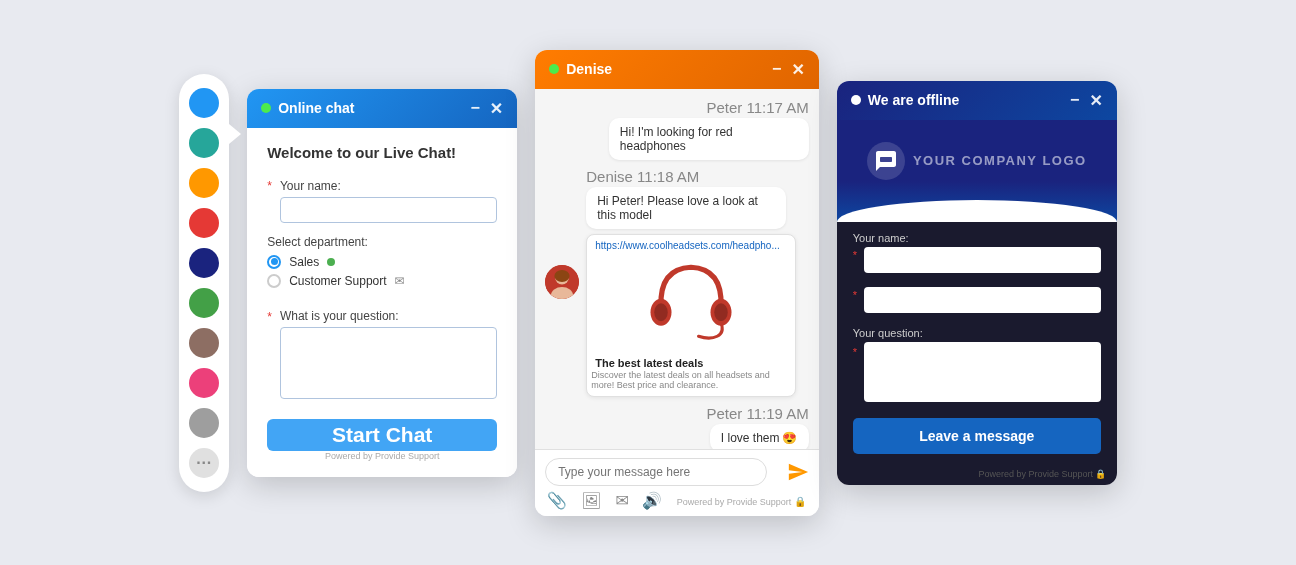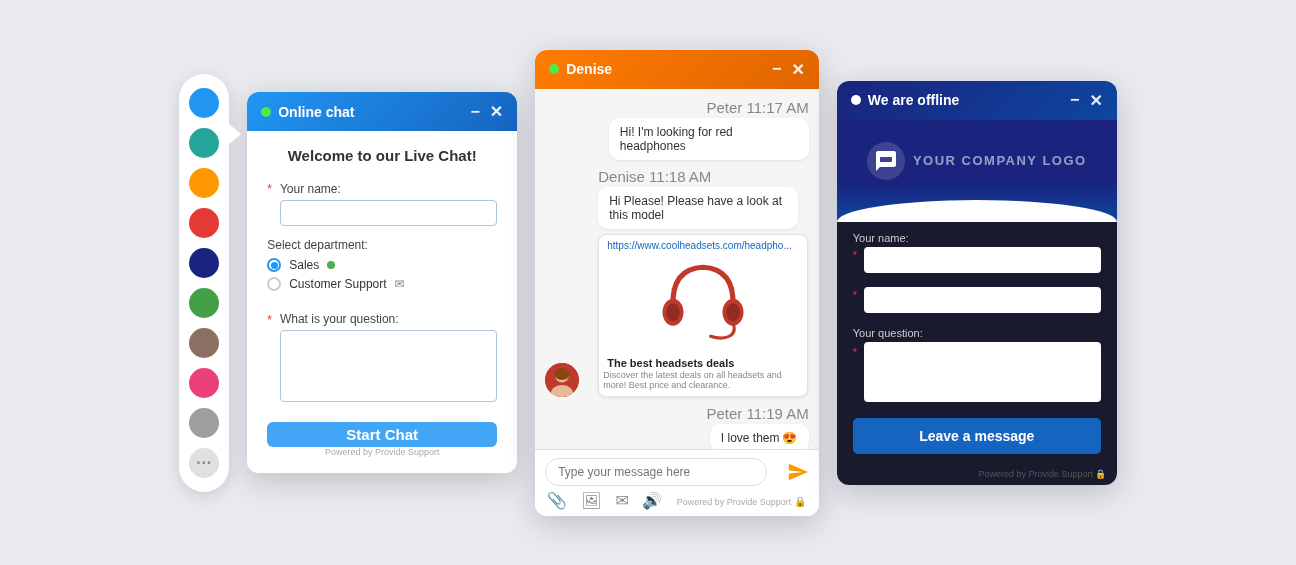--- a/index.html
+++ b/index.html
@@ -96,21 +96,21 @@
     .header-orange { background: linear-gradient(135deg, #ff7c00, #e06500); }
     .header-dark-blue { background: linear-gradient(135deg, #1a237e, #0d47a1); }
 
     
     .online-chat-body {
       background: #fff;
       padding: 16px 20px 12px;
       flex: 1;
     }
     .online-chat-title {
-      text-align: center;
+      text-align: left;
       font-size: 15px;
       font-weight: 600;
       color: #333;
       margin-bottom: 18px;
     }
     .form-label {
       font-size: 12px;
       color: #444;
       margin-bottom: 4px;
       display: block;
@@ -172,21 +172,21 @@
       display: inline-block;
     }
     .email-icon { font-size: 12px; color: #888; }
     .start-chat-btn {
       width: 100%;
       background: #42a5f5;
       color: #fff;
       border: none;
       border-radius: 6px;
       padding: 4px;
-      font-size: 15px;
+      font-size: 21px;
       font-weight: 600;
       cursor: pointer;
       margin-top: 4px;
     }
     .powered-by {
       text-align: center;
       font-size: 9px;
       color: #aaa;
       padding-bottom: 4px;
     }
@@ -206,21 +206,21 @@
       display: flex;
       flex-direction: column;
       gap: 8px;
     }
     .msg-right {
       align-self: flex-end;
       text-align: right;
     }
     .msg-left {
       align-self: flex-start;
-      display: flex; gap: 19px; align-items: flex-end;
+      display: flex; gap: 7px; align-items: center;
     }
     .msg-meta {
       font-size: 15px;
       color: #888;
       margin-bottom: 2px;
     }
     .msg-bubble {
       background: #fff;
       border-radius: 10px;
       padding: 7px 11px;
@@ -514,39 +514,39 @@
       <div class="agent-avatar">
         <svg viewBox="0 0 40 40" xmlns="http://www.w3.org/2000/svg">
           <circle cx="20" cy="20" r="20" fill="#c0392b"></circle>
           <circle cx="20" cy="15" r="8" fill="#e8b89a"></circle>
           <ellipse cx="20" cy="36" rx="13" ry="10" fill="#e8b89a"></ellipse>
           <ellipse cx="20" cy="13" rx="9" ry="7" fill="#8B4513"></ellipse>
         </svg>
       </div>
       <div>
         <div class="msg-meta">Denise 11:18 AM</div>
-        <div class="msg-bubble">Hi Please! Please have a look at this model</div>
+        <div class="msg-bubble">Hi Peter! Please love a look at this model</div>
         <div class="link-preview">
           <div class="link-url">https://www.coolheadsets.com/headpho...</div>
           <div class="link-image">
 
             <svg class="headphones-svg" viewBox="0 0 120 110" xmlns="http://www.w3.org/2000/svg">
 
               <path d="M20 60 Q18 10 60 8 Q102 10 100 60" fill="none" stroke="#c0392b" stroke-width="7" stroke-linecap="round"></path>
 
               <ellipse cx="20" cy="68" rx="14" ry="18" fill="#c0392b"></ellipse>
               <ellipse cx="20" cy="68" rx="9" ry="12" fill="#922b21"></ellipse>
 
               <ellipse cx="100" cy="68" rx="14" ry="18" fill="#c0392b"></ellipse>
               <ellipse cx="100" cy="68" rx="9" ry="12" fill="#922b21"></ellipse>
 
               <path d="M100 82 Q105 95 95 100 Q85 105 70 100" fill="none" stroke="#c0392b" stroke-width="4" stroke-linecap="round"></path>
             </svg>
           </div>
-          <div class="link-title">The best headsets deals</div>
+          <div class="link-title">The best latest deals</div>
           <div class="link-desc">Discover the latest deals on all headsets and more! Best price and clearance.</div>
         </div>
       </div>
     </div>
 
     <div class="msg-right">
       <div class="msg-meta">Peter 11:19 AM</div>
       <div class="msg-bubble right">I love them 😍</div>
     </div>
   </div>

